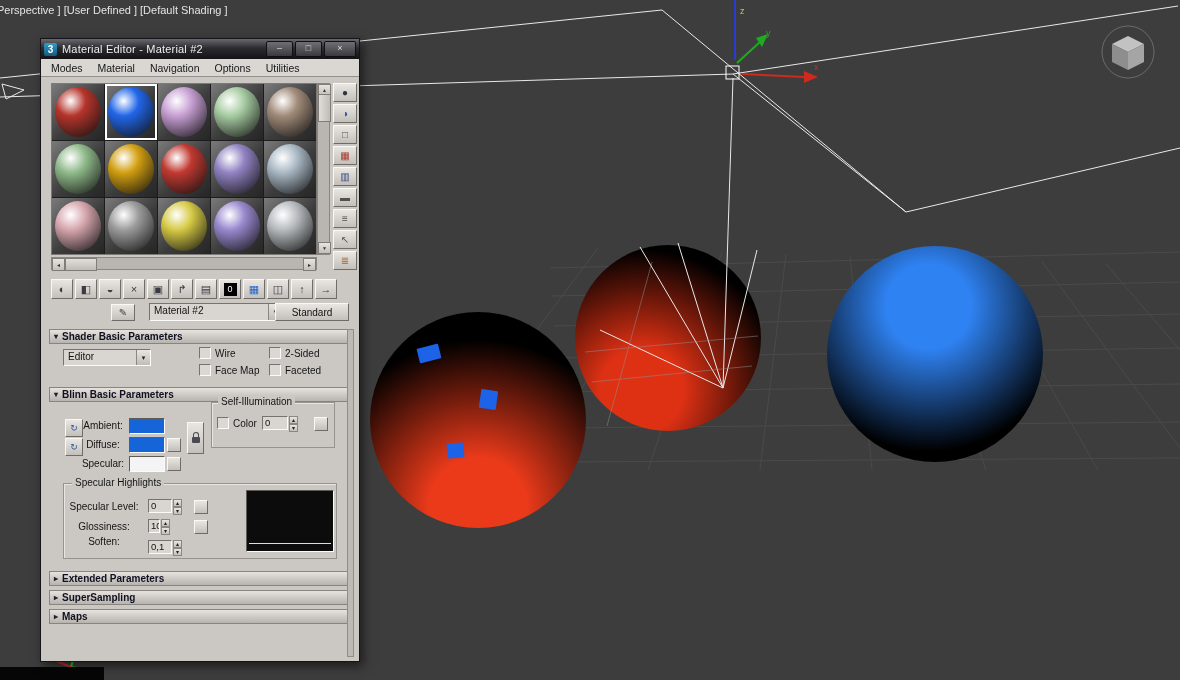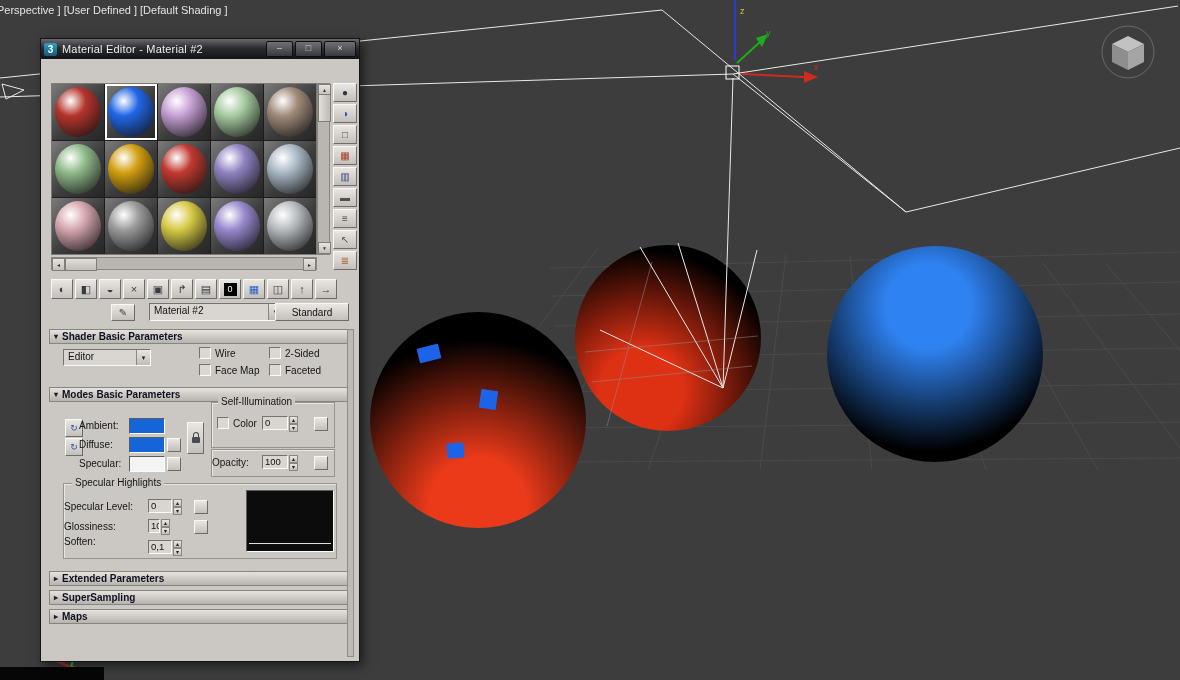--- a/index.html
+++ b/index.html
@@ -74,21 +74,21 @@
   .pushbtn{position:absolute;height:16px;background:linear-gradient(#e9e6e1,#c3c0bb);border:1px solid;
            border-color:#f8f8f6 #6f6c68 #6f6c68 #f8f8f6;font-size:10px;color:#111;display:flex;align-items:center;justify-content:center}
 
   
   .rollout{position:absolute;left:8px;width:294px;height:13px;background:linear-gradient(#e6e3de,#b7b4af);
            border:1px solid #88857f;display:flex;align-items:center;gap:4px;padding-left:4px;
            font-weight:bold;color:#101020;font-size:10px}
   .rarrow{font-size:8px;color:#202030}
   .rscroll{position:absolute;left:306px;top:290px;width:5px;height:326px;background:#bdbab5;border:1px solid #908d88}
 
-  .plabel{position:absolute;font-size:10px;color:#141414;text-align:left;white-space:nowrap}
+  .plabel{position:absolute;font-size:10px;color:#141414;text-align:center;white-space:nowrap}
   .check{position:absolute;display:flex;align-items:center;gap:4px;font-size:10px;color:#141414}
   .box{width:10px;height:10px;background:#dbd8d3;border:1px solid;border-color:#767270 #fbfbf9 #fbfbf9 #767270}
 
   .swatch{position:absolute;left:88px;width:34px;height:14px;border:1px solid;border-color:#5f5c58 #fbfbf9 #fbfbf9 #5f5c58}
   .mapbtn{position:absolute;width:12px;height:12px;background:linear-gradient(#e9e6e1,#c3c0bb);
           border:1px solid;border-color:#f8f8f6 #6f6c68 #6f6c68 #f8f8f6}
   .minibtn{position:absolute;left:24px;width:16px;height:16px;background:linear-gradient(#e9e6e1,#c3c0bb);
            border:1px solid;border-color:#f8f8f6 #6f6c68 #6f6c68 #f8f8f6;display:flex;align-items:center;justify-content:center;
            font-size:9px;color:#2a55a0}
   .lockbtn{position:absolute;left:146px;top:383px;width:15px;height:30px;background:linear-gradient(#e9e6e1,#c3c0bb);
@@ -195,20 +195,27 @@
   <div id="medit">
 
     <div class="titlebar">
       <span class="appicon">3</span>
       <span class="title">Material Editor - Material #2</span>
       <span class="wbtn">–</span>
       <span class="wbtn">□</span>
       <span class="wbtn close">×</span>
     </div>
 
+    <div class="menubar">
+      <span>Modes</span>
+      <span>Material</span>
+      <span>Navigation</span>
+      <span>Options</span>
+      <span>Utilities</span>
+    </div>
 
     <div id="slotgrid">
       <div class="slot">
           <div class="ssph" style="background: radial-gradient(circle at 34% 28%, rgb(255, 255, 255) 0%, rgb(181, 52, 43) 32%, rgb(16, 16, 16) 100%);"></div>
         </div>
       <div class="slot sel">
           <div class="ssph" style="background: radial-gradient(circle at 34% 28%, rgb(255, 255, 255) 0%, rgb(33, 102, 232) 32%, rgb(16, 16, 16) 100%);"></div>
         </div>
       <div class="slot">
           <div class="ssph" style="background: radial-gradient(circle at 34% 28%, rgb(255, 255, 255) 0%, rgb(199, 159, 212) 32%, rgb(16, 16, 16) 100%);"></div>
@@ -364,21 +371,21 @@
       <span class="box"></span>
         <span>Face Map</span>
     </div>
     <div class="check" style="left:228px;top:325px">
       <span class="box"></span>
         <span>Faceted</span>
     </div>
 
     <div class="rollout" style="top:348px">
       <span class="rarrow">▾</span>
-      <span>Modes Basic Parameters</span>
+      <span>Blinn Basic Parameters</span>
     </div>
 
     <div class="minibtn" style="top:380px">
         <span>↻</span>
       </div>
     <div class="minibtn" style="top:399px">
         <span>↻</span>
       </div>
 
     <div class="plabel" style="left:38px;top:381px;width:48px">Ambient:</div>
@@ -405,31 +412,20 @@
       <div class="spin" style="left:50px;top:13px;width:36px">
         <span class="val">0</span>
         <span class="arr">
             <i>▴</i>
             <i>▾</i>
           </span>
       </div>
       <div class="mapbtn" style="left:102px;top:14px"></div>
     </div>
 
-    <div class="group" style="left:170px;top:410px;width:122px;height:26px">
-      <div class="plabel" style="left:0px;top:7px;width:46px">Opacity:</div>
-      <div class="spin" style="left:50px;top:5px;width:36px">
-        <span class="val">100</span>
-        <span class="arr">
-            <i>▴</i>
-            <i>▾</i>
-          </span>
-      </div>
-      <div class="mapbtn" style="left:102px;top:6px"></div>
-    </div>
 
     <div class="group" style="left:22px;top:444px;width:272px;height:74px">
       <span class="glabel" style="left:8px">Specular Highlights</span>
 
       <div class="plabel" style="left:0px;top:17px;width:80px">Specular Level:</div>
       <div class="spin" style="left:84px;top:15px;width:34px">
         <span class="val">0</span>
         <span class="arr">
             <i>▴</i>
             <i>▾</i>

